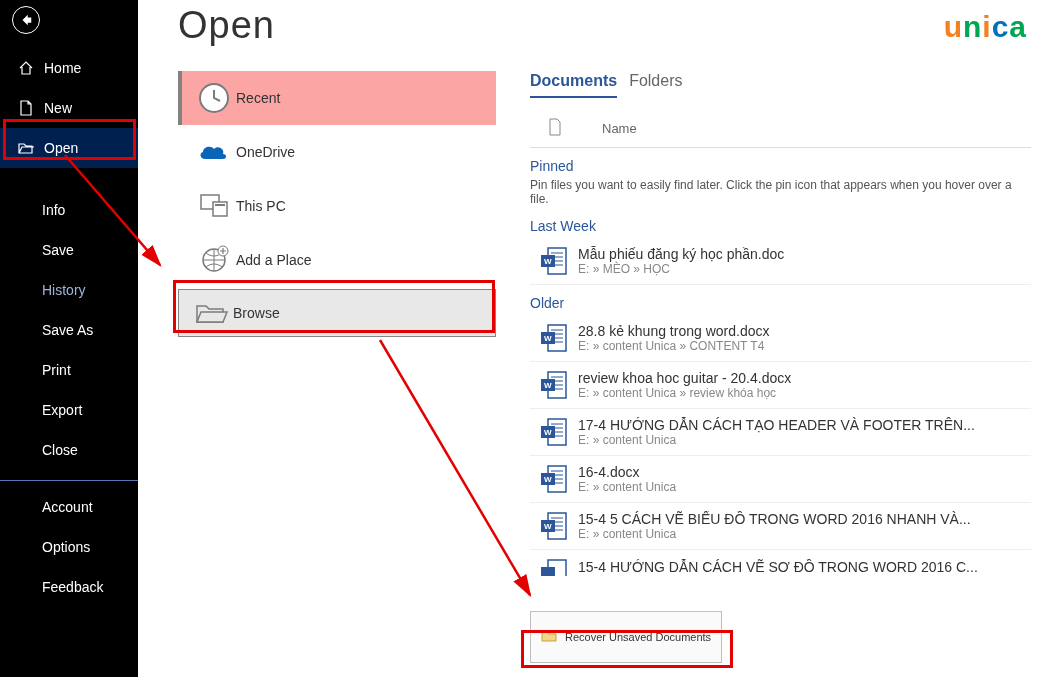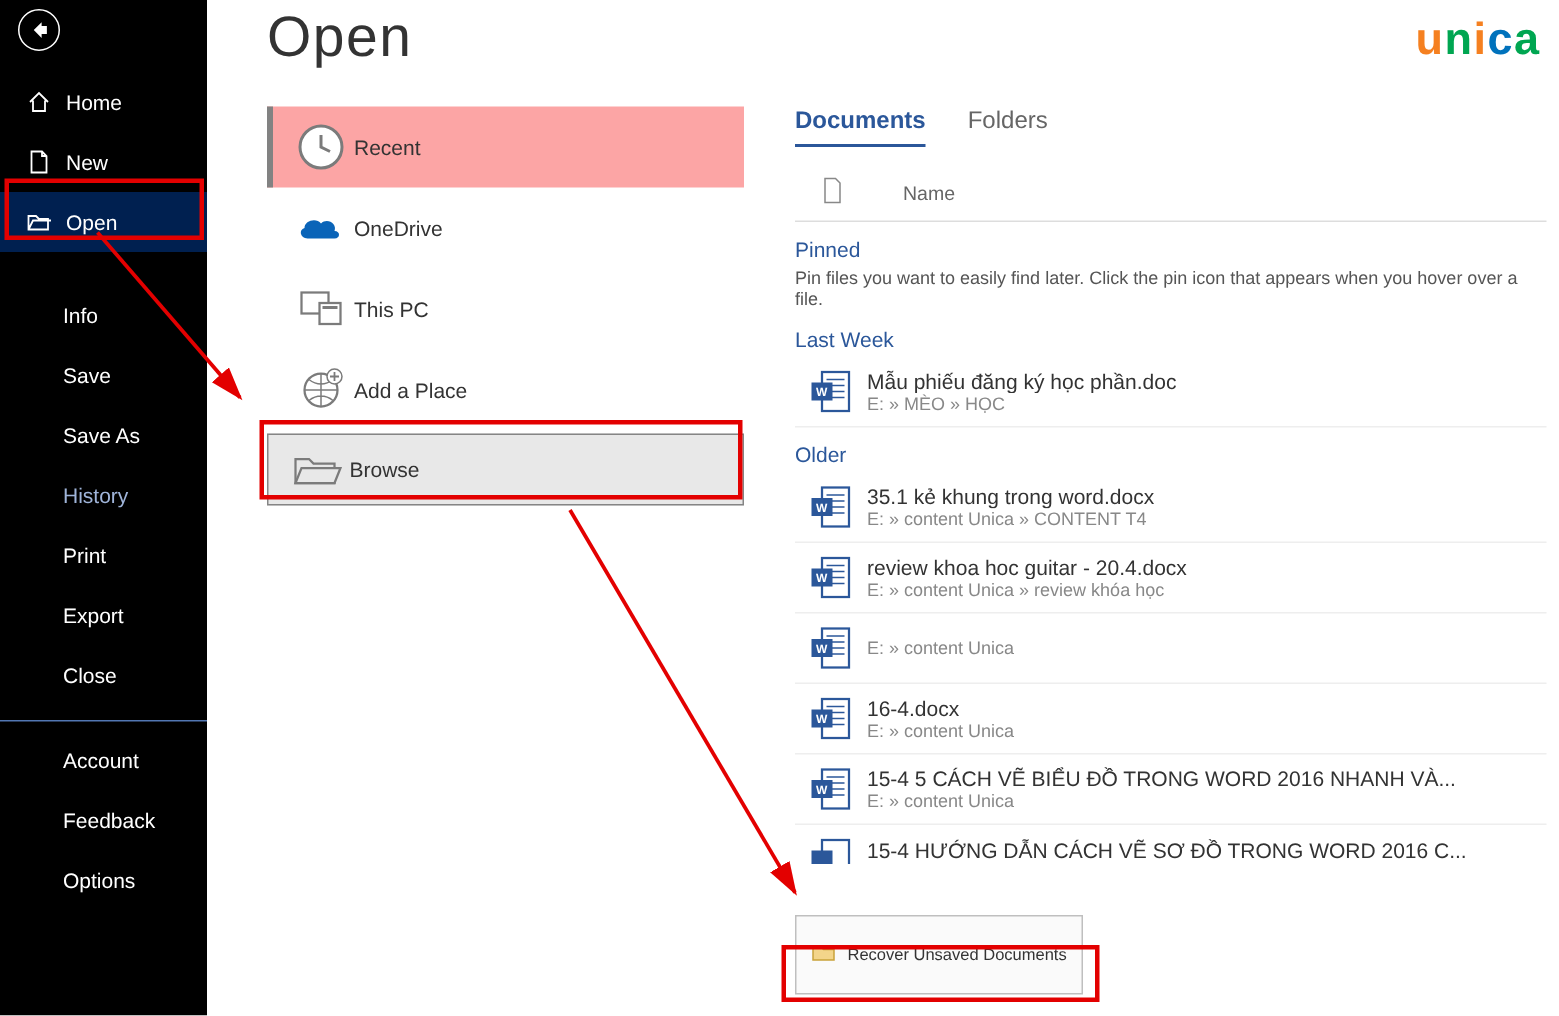--- a/index.html
+++ b/index.html
@@ -22,21 +22,21 @@
 .page-title { font-size: 38px; font-weight: 300; color: #333; margin-bottom: 24px; letter-spacing: 1px; }
 .loc-list { width: 318px; }
 .loc-item { display: flex; align-items: center; height: 54px; padding-left: 10px; cursor: pointer; font-size: 14px; border-left: 4px solid transparent; }
 .loc-item.selected { background: #fca5a5; border-left: 4px solid #828282; }
 .loc-item.browse { background: #e8e8e8; border: 1px solid #858585; margin-top: 2px; height: 48px; }
 .loc-icon { width: 44px; display: flex; align-items: center; justify-content: center; }
 .loc-icon svg { display: block; }
 
 
 .right { flex: 1; padding-top: 72px; padding-left: 22px; padding-right: 8px; position: relative; }
-.tabs { display: flex; gap: 28px; margin-bottom: 20px; font-size: 16px; }
+.tabs { display: flex; gap: 12px; margin-bottom: 20px; font-size: 16px; }
 .tab { cursor: pointer; padding-bottom: 6px; color: #666; }
 .tab.active { color: #2b579a; border-bottom: 2px solid #2b579a; font-weight: 600; }
 .name-hdr { display: flex; align-items: center; gap: 40px; padding-bottom: 8px; border-bottom: 1px solid #ddd; margin-bottom: 10px; color: #666; font-size: 13px; padding-left: 18px; }
 .section-hdr { color: #2b579a; font-size: 14px; margin-top: 10px; margin-bottom: 4px; }
 .pinned-help { font-size: 12px; color: #555; margin-bottom: 12px; }
 .file-row { display: flex; align-items: center; padding: 8px 0; border-bottom: 1px solid #eee; cursor: pointer; }
 .file-icon { width: 48px; display: flex; justify-content: center; }
 .file-txt { flex: 1; overflow: hidden; }
 .file-name { font-size: 14px; color: #333; white-space: nowrap; overflow: hidden; text-overflow: ellipsis; }
 .file-path { font-size: 12px; color: #888; }
@@ -98,46 +98,46 @@
       <span>Open</span>
     </div>
 
     <div style="height:22px"></div>
     <div class="side-item small">
         <span>Info</span>
       </div>
     <div class="side-item small">
         <span>Save</span>
       </div>
-    <div class="side-item small">
-        <span>Save As</span>
-      </div>
     <div class="side-item small history">
         <span>History</span>
       </div>
     <div class="side-item small">
+        <span>Save As</span>
+      </div>
+    <div class="side-item small">
         <span>Print</span>
       </div>
     <div class="side-item small">
         <span>Export</span>
       </div>
     <div class="side-item small">
         <span>Close</span>
       </div>
 
     <div class="divider"></div>
 
     <div class="side-item small">
         <span>Account</span>
       </div>
     <div class="side-item small">
+        <span>Options</span>
+      </div>
+    <div class="side-item small">
         <span>Feedback</span>
-      </div>
-    <div class="side-item small">
-        <span>Options</span>
       </div>
   </div>
 
   <div class="middle">
     <h1 class="page-title">Open</h1>
     <div class="loc-list">
       <div class="loc-item selected">
         <span class="loc-icon">
           <svg width="34" height="34" viewBox="0 0 34 34">
               <circle cx="17" cy="17" r="14" fill="#fff" stroke="#7b7b7b" stroke-width="2"></circle>
@@ -229,21 +229,21 @@
             <rect class="outer" x="8" y="2" width="18" height="26"></rect>
             <line x1="11" y1="7" x2="23" y2="7"></line>
             <line x1="11" y1="11" x2="23" y2="11"></line>
             <line x1="11" y1="15" x2="23" y2="15"></line>
             <line x1="11" y1="19" x2="23" y2="19"></line>
             <rect class="blue" x="1" y="9" width="14" height="12"></rect>
             <text x="4" y="18">W</text>
           </svg>
         </span>
       <div class="file-txt">
-          <div class="file-name">35.1 kẻ khung trong word.docx</div>
+          <div class="file-name">28.8 kẻ khung trong word.docx</div>
           <div class="file-path">E: » content Unica » CONTENT T4</div>
         </div>
     </div>
     <div class="file-row">
       <span class="file-icon">
           <svg class="doc-svg" width="28" height="30" viewBox="0 0 28 30">
             <rect class="outer" x="8" y="2" width="18" height="26"></rect>
             <line x1="11" y1="7" x2="23" y2="7"></line>
             <line x1="11" y1="11" x2="23" y2="11"></line>
             <line x1="11" y1="15" x2="23" y2="15"></line>
@@ -263,20 +263,21 @@
             <rect class="outer" x="8" y="2" width="18" height="26"></rect>
             <line x1="11" y1="7" x2="23" y2="7"></line>
             <line x1="11" y1="11" x2="23" y2="11"></line>
             <line x1="11" y1="15" x2="23" y2="15"></line>
             <line x1="11" y1="19" x2="23" y2="19"></line>
             <rect class="blue" x="1" y="9" width="14" height="12"></rect>
             <text x="4" y="18">W</text>
           </svg>
         </span>
       <div class="file-txt">
+          <div class="file-name">17-4 HƯỚNG DẪN CÁCH TẠO HEADER VÀ FOOTER TRÊN...</div>
           <div class="file-path">E: » content Unica</div>
         </div>
     </div>
     <div class="file-row">
       <span class="file-icon">
           <svg class="doc-svg" width="28" height="30" viewBox="0 0 28 30">
             <rect class="outer" x="8" y="2" width="18" height="26"></rect>
             <line x1="11" y1="7" x2="23" y2="7"></line>
             <line x1="11" y1="11" x2="23" y2="11"></line>
             <line x1="11" y1="15" x2="23" y2="15"></line>

